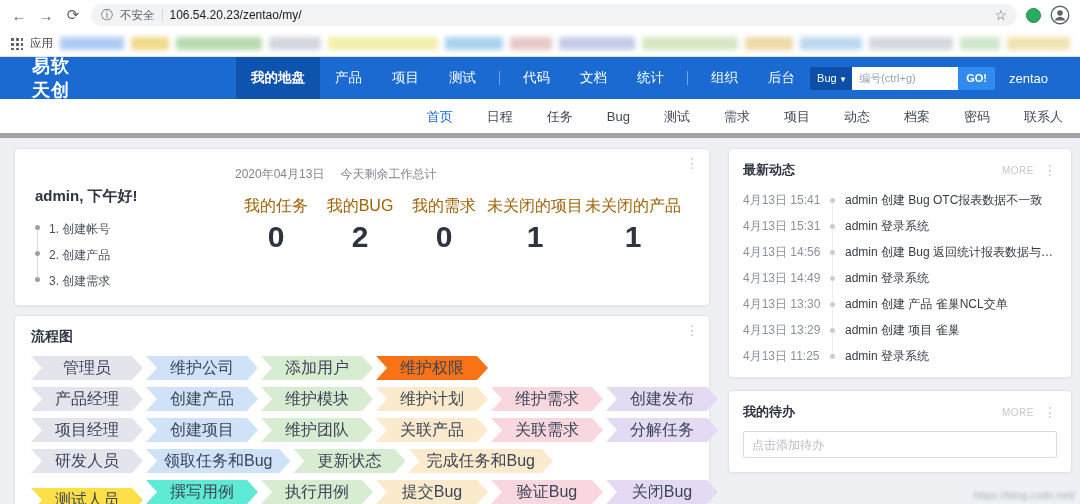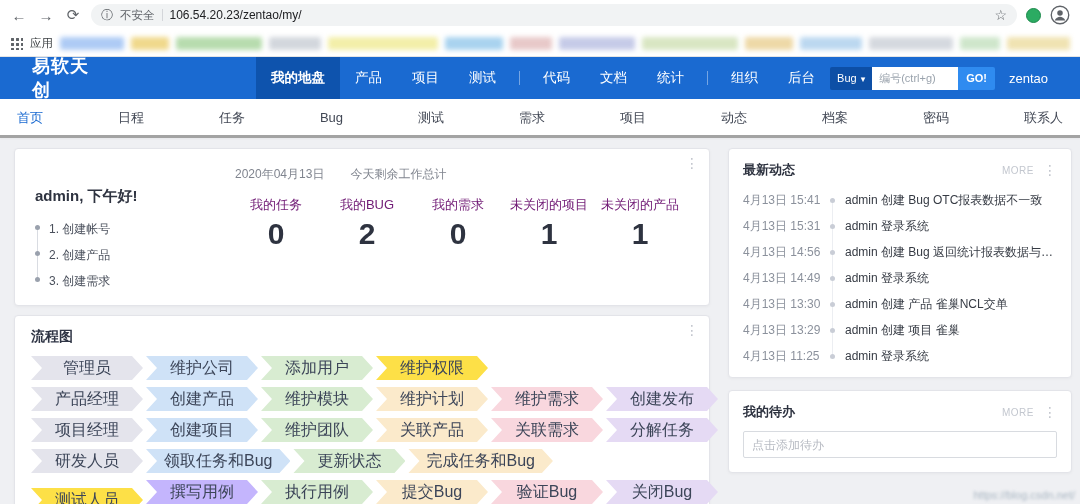--- a/index.html
+++ b/index.html
@@ -32,27 +32,27 @@
   
   .navbar { height:42px; background:#1a6ad1; display:flex; align-items:center; padding:0 32px; color:#fff; }
   .logo { font-size:18px; font-weight:bold; letter-spacing:1px; width:118px; }
   .nav-items { display:flex; align-items:center; margin-left:160px; height:42px; }
   .nav-item { height:42px; line-height:42px; padding:0 15px; font-size:13.5px; cursor:pointer; white-space:nowrap; }
   .nav-item.active { background:#0e53ad; font-weight:bold; }
   .nav-divider { width:1px; height:14px; background:rgba(255,255,255,.4); margin:0 8px; }
   .nav-right { margin-left:auto; display:flex; align-items:center; }
   .search-type { height:23px; background:#0d4fa6; display:flex; align-items:center; gap:4px; padding:0 7px; font-size:11px; border-radius:2px 0 0 2px; cursor:pointer; }
   .caret::before { content:"▾"; font-size:9px; }
-  .search-input { height:23px; width:86px; border:none; outline:none; background:#fff; font-size:11px; padding:0 7px; color:#333; }
+  .search-input { height:23px; width:106px; border:none; outline:none; background:#fff; font-size:11px; padding:0 7px; color:#333; }
   .search-input::placeholder { color:#9aa3ad; }
   .go-btn { height:23px; border:none; background:#2f8bf0; color:#fff; font-size:11px; font-weight:bold; padding:0 8px; border-radius:0 2px 2px 0; cursor:pointer; }
   .user { margin-left:14px; font-size:13px; cursor:pointer; }
 
   
-  .subnav { height:39px; background:#fff; display:flex; align-items:center; justify-content:space-between; border-bottom:3px solid #a3a3a3; box-shadow:0 1px 2px rgba(0,0,0,.04); }
+  .subnav { height:39px; background:#fff; display:flex; align-items:center; justify-content:flex-end; border-bottom:5px solid #a3a3a3; box-shadow:0 1px 2px rgba(0,0,0,.04); }
   .subnav-item { padding:0 17px; font-size:13px; color:#424855; line-height:39px; cursor:pointer; white-space:nowrap; }
   .subnav-item.active { color:#1a6ad1; }
 
   
   .content { height:366px; padding:10px 8px 0 14px; display:flex; gap:18px; }
   .left-col { width:696px; flex:none; display:flex; flex-direction:column; gap:9px; }
   .right-col { width:344px; flex:none; display:flex; flex-direction:column; gap:12px; }
   .card { background:#fff; border:1px solid #e3e4e9; border-radius:4px; box-shadow:0 1px 3px rgba(0,0,0,.04); position:relative; }
   .kebab { position:absolute; top:6px; right:10px; color:#c0c4cc; font-size:14px; cursor:pointer; }
   .kebab::before { content:"⋮"; }
@@ -60,24 +60,24 @@
 
   
   .dash { height:158px; padding:14px 16px; display:flex; }
   .greet { width:190px; flex:none; padding-left:4px; }
   .greet h2 { font-size:15px; color:#2e3340; margin-top:24px; font-weight:bold; }
   .tips { margin-top:15px; position:relative; padding-left:14px; }
   .tips::before { content:""; position:absolute; left:2px; top:6px; bottom:8px; width:1px; background:#d9dce2; }
   .tip { position:relative; font-size:12px; color:#4a505c; margin-bottom:9px; cursor:pointer; }
   .tip::before { content:""; position:absolute; left:-14px; top:4px; width:5px; height:5px; border-radius:50%; background:#9aa1ad; }
   .stats-wrap { flex:1; padding:3px 4px 0 14px; }
-  .date-row { display:flex; gap:26px; font-size:12px; color:#80858f; }
+  .date-row { display:flex; gap:16px; font-size:12px; color:#80858f; }
   .stats { display:flex; justify-content:space-between; margin-top:13px; padding-right:8px; }
   .stat { text-align:center; min-width:82px; }
-  .stat-label { font-size:13px; color:#701a75; }
+  .stat-label { font-size:16px; color:#a16207; }
   .stat-value { font-size:30px; font-weight:600; color:#2e3340; margin-top:3px; cursor:pointer; }
 
   
   .flow { height:210px; padding:12px 16px; }
   .flow h3 { font-size:14px; color:#2f3545; font-weight:bold; margin-bottom:10px; }
   .flow-row { display:flex; margin-bottom:7px; }
   .flow-step { height:24px; line-height:24px; font-size:16px; color:#3c4558; min-width:112px; text-align:center; padding:0 18px; margin-right:3px; white-space:nowrap;
     clip-path:polygon(0 0, calc(100% - 11px) 0, 100% 50%, calc(100% - 11px) 100%, 0 100%, 11px 50%); cursor:pointer; }
   .flow-step.role { cursor:default; }
 
@@ -230,21 +230,21 @@
       </div>
 
       <div class="card flow">
         <span class="kebab"></span>
         <h3>流程图</h3>
         <div class="flow-rows">
             <div class="flow-row">
               <div class="flow-step role" style="background: rgb(228, 228, 236);">管理员</div>
               <div class="flow-step" style="background: rgb(207, 226, 247);">维护公司</div>
               <div class="flow-step" style="background: rgb(216, 236, 209);">添加用户</div>
-              <div class="flow-step" style="background: #fde047;">维护权限</div>
+              <div class="flow-step" style="background: #f97316;">维护权限</div>
             </div>
             <div class="flow-row">
               <div class="flow-step role" style="background: rgb(228, 228, 236);">产品经理</div>
               <div class="flow-step" style="background: rgb(207, 226, 247);">创建产品</div>
               <div class="flow-step" style="background: rgb(216, 236, 209);">维护模块</div>
               <div class="flow-step" style="background: rgb(251, 234, 203);">维护计划</div>
               <div class="flow-step" style="background: rgb(249, 215, 222);">维护需求</div>
               <div class="flow-step" style="background: rgb(229, 218, 244);">创建发布</div>
             </div>
             <div class="flow-row">
@@ -256,21 +256,21 @@
               <div class="flow-step" style="background: rgb(229, 218, 244);">分解任务</div>
             </div>
             <div class="flow-row">
               <div class="flow-step role" style="background: rgb(228, 228, 236);">研发人员</div>
               <div class="flow-step" style="background: rgb(207, 226, 247);">领取任务和Bug</div>
               <div class="flow-step" style="background: rgb(216, 236, 209);">更新状态</div>
               <div class="flow-step" style="background: rgb(251, 234, 203);">完成任务和Bug</div>
             </div>
             <div class="flow-row">
               <div class="flow-step role" style="background: #fde047; margin-top: 8px;">测试人员</div>
-              <div class="flow-step" style="background: #c4b5fd; font-family: Liberation Serif, serif;">撰写用例</div>
+              <div class="flow-step" style="background: #5eead4; font-family: Liberation Serif, serif;">撰写用例</div>
               <div class="flow-step" style="background: rgb(216, 236, 209);">执行用例</div>
               <div class="flow-step" style="background: rgb(251, 234, 203);">提交Bug</div>
               <div class="flow-step" style="background: rgb(249, 215, 222);">验证Bug</div>
               <div class="flow-step" style="background: rgb(229, 218, 244);">关闭Bug</div>
             </div>
           </div>
       </div>
 
     </div>
     <div class="right-col">

